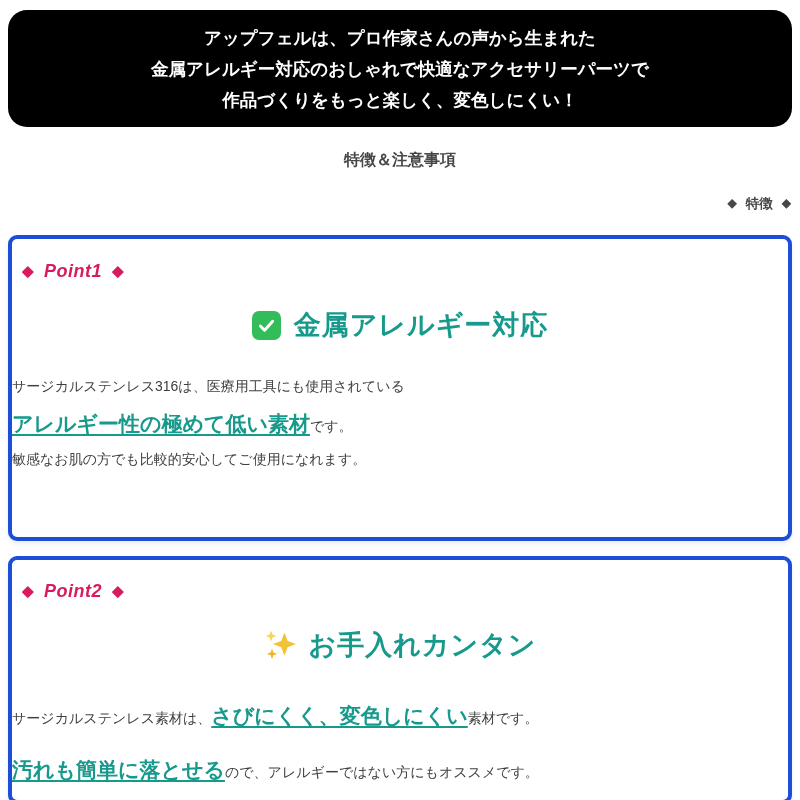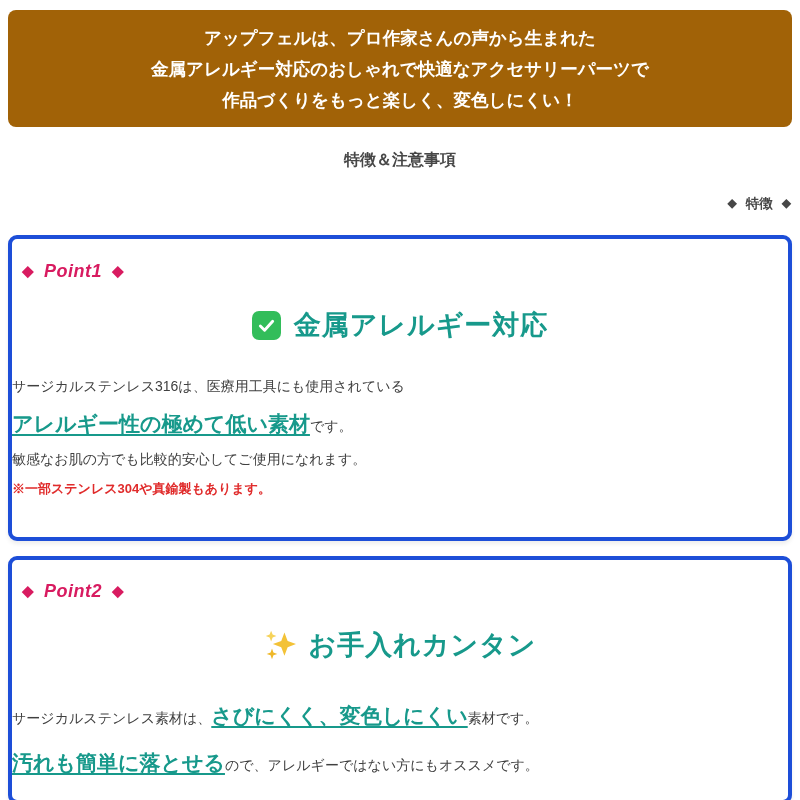--- a/index.html
+++ b/index.html
@@ -6,22 +6,22 @@
   html, body {
     margin: 0; padding: 0;
     width: 800px; height: 800px;
     background: #ffffff;
     font-family: "Liberation Sans", sans-serif;
     color: #404040;
     overflow: hidden;
   }
   .banner {
     margin: 10px 8px 0;
-    background: #a16207;
-    border-radius: 8px;
+    background: #000000;
+    border-radius: 19px;
     padding: 13px 10px 11px;
     text-align: center;
   }
   .banner-line {
     color: #ffffff;
     font-weight: bold;
     font-size: 17.5px;
     line-height: 31px;
   }
   .main-heading {
@@ -95,21 +95,21 @@
   .m-highlight { margin-top: 14px; }
   .m-line3 { margin-top: 13px; }
   .note {
     color: #e02b2b;
     font-weight: bold;
     font-size: 13px;
   }
   .m-note1 { margin-top: 12px; }
   .m-note2 { margin-top: 11px; }
   .m-p2line1 { margin-top: 40px; }
-  .m-p2line2 { margin-top: 19px; }
+  .m-p2line2 { margin-top: 26px; }
 </style>
 </head>
 <body>
 
 <div class="banner">
   <div class="banner-line">アップフェルは、プロ作家さんの声から生まれた</div>
   <div class="banner-line">金属アレルギー対応のおしゃれで快適なアクセサリーパーツで</div>
   <div class="banner-line">作品づくりをもっと楽しく、変色しにくい！</div>
 </div>
 
@@ -127,21 +127,20 @@
     <span class="check-icon">
       <svg width="19" height="19" viewBox="0 0 20 20">
           <polyline points="3.5,10.5 8,15 16.5,5.5" fill="none" stroke="#ffffff" stroke-width="3" stroke-linecap="round" stroke-linejoin="round"></polyline>
         </svg>
     </span>
     <span class="card-title">金属アレルギー対応</span>
   </div>
   <p class="body-line m-line1">サージカルステンレス316は、医療用工具にも使用されている</p>
   <p class="m-highlight"><span class="teal-em">アレルギー性の極めて低い素材</span><span class="body-line">です。</span></p>
   <p class="body-line m-line3">敏感なお肌の方でも比較的安心してご使用になれます。</p>
-  <p class="note m-note2">※一部ステンレス304や真鍮製もあります。</p>
 </section>
 
 <section class="card card2">
   <div class="point-label">
     <span class="diamond">◆</span><span>Point2</span><span class="diamond">◆</span>
   </div>
   <div class="title-row">
     <svg class="sparkle-icon" viewBox="0 0 36 36">
       <polygon points="23,4 26.6,13.4 36,17 26.6,20.6 23,30 19.4,20.6 10,17 19.4,13.4" fill="#f3c237"></polygon>
       <polygon points="8,2 9.7,6.3 14,8 9.7,9.7 8,14 6.3,9.7 2,8 6.3,6.3" fill="#f6d35a"></polygon>

